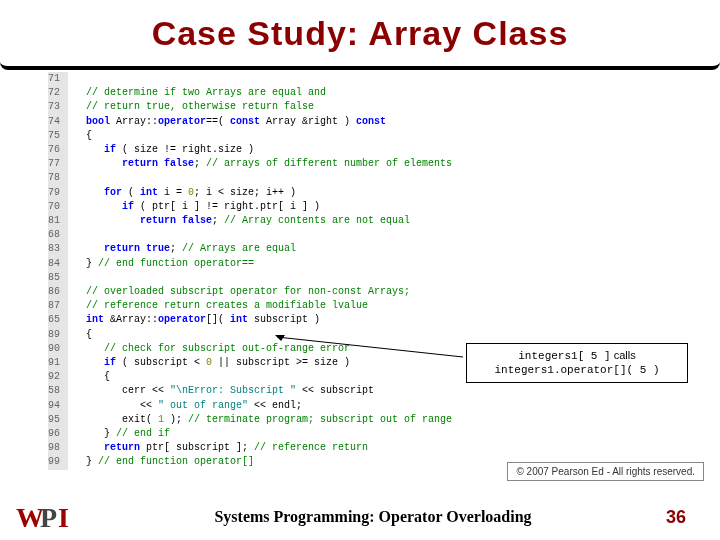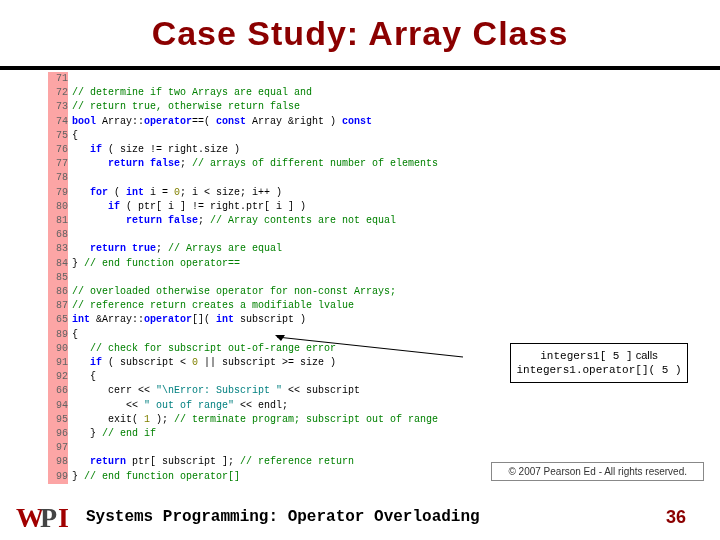--- a/index.html
+++ b/index.html
@@ -13,20 +13,21 @@
   }
   .title-bar {
     width: 100%;
     height: 70px;
     display: flex;
     align-items: center;
     justify-content: center;
     border-bottom: 4px solid #000;
     position: relative;
     background: #fff;
+    border-radius: 8px;
   }
   .title {
     font-family: "Comic Sans MS", cursive, sans-serif;
     font-weight: bold;
     font-size: 34px;
     color: #8b0000;
     letter-spacing: 1px;
   }
   .code-area {
     position: absolute;
@@ -38,33 +39,32 @@
     line-height: 14.2px;
   }
   .line {
     white-space: pre;
     position: relative;
   }
   .ln {
     display: inline-block;
     width: 20px;
     color: #646464;
-    text-align: right;
-    margin-right: 4px;
-    background: #fca5a5;
+    margin-right: 18px;
+    background: #e5e5e5;
   }
   .cmt { color: #018001; }
   .kw  { color: #0000ff; font-weight: bold; }
   .num { color: #808000; }
   .str { color: #028080; }
   .callout {
     position: absolute;
     right: 32px;
     top: 343px;
-    width: 178px;
+    width: 222px;
     border: 1px solid #000;
     background: #fff;
     font-family: "Courier New", monospace;
     font-size: 11px;
     text-align: center;
     padding: 4px 2px;
     line-height: 1.3;
   }
   .callout .w1 { font-family: Arial, sans-serif; font-size: 11px; }
   .arrow {
@@ -74,43 +74,43 @@
     width: 190px;
     height: 30px;
   }
   .copyright {
     position: absolute;
     right: 16px;
     top: 462px;
     border: 1px solid #888;
     background: #fff;
     font-size: 10px;
-    padding: 3px 16px;
+    padding: 3px 8px;
     color: #333;
   }
   .footer {
     position: absolute;
     left: 0;
     bottom: 0;
     width: 100%;
     height: 46px;
     display: flex;
     align-items: center;
   }
   .logo {
     width: 70px;
     height: 40px;
     margin-left: 16px;
     position: relative;
   }
   .logo svg { width: 100%; height: 100%; }
   .footer-text {
     flex: 1;
-    text-align: left;
-    font-family: Liberation Mono, monospace;
+    text-align: center;
+    font-family: Liberation Serif, serif;
     font-weight: bold;
     font-size: 16px;
     color: #000;
   }
   .pagenum {
     width: 60px;
     text-align: right;
     padding-right: 34px;
     color: #8b0000;
     font-family: "Comic Sans MS", cursive, sans-serif;
@@ -138,38 +138,37 @@
 <div class="code-area" id="code-area">
     <div class="line"><span class="ln">71</span></div>
     <div class="line"><span class="ln">72</span><span class="cmt">// determine if two Arrays are equal and</span></div>
     <div class="line"><span class="ln">73</span><span class="cmt">// return true, otherwise return false</span></div>
     <div class="line"><span class="ln">74</span><span class="kw">bool</span> Array::<span class="kw">operator</span>==( <span class="kw">const</span> Array &amp;right ) <span class="kw">const</span></div>
     <div class="line"><span class="ln">75</span>{</div>
     <div class="line"><span class="ln">76</span>   <span class="kw">if</span> ( size != right.size )</div>
     <div class="line"><span class="ln">77</span>      <span class="kw">return</span> <span class="kw">false</span>; <span class="cmt">// arrays of different number of elements</span></div>
     <div class="line"><span class="ln">78</span></div>
     <div class="line"><span class="ln">79</span>   <span class="kw">for</span> ( <span class="kw">int</span> i = <span class="num">0</span>; i &lt; size; i++ )</div>
-    <div class="line"><span class="ln">80</span>      <span class="kw">if</span> ( ptr[ i ] != right.ptr[ i ] )</div>
+    <div class="line"><span class="ln">70</span>      <span class="kw">if</span> ( ptr[ i ] != right.ptr[ i ] )</div>
     <div class="line"><span class="ln">81</span>         <span class="kw">return</span> <span class="kw">false</span>; <span class="cmt">// Array contents are not equal</span></div>
     <div class="line"><span class="ln">68</span></div>
     <div class="line"><span class="ln">83</span>   <span class="kw">return</span> <span class="kw">true</span>; <span class="cmt">// Arrays are equal</span></div>
     <div class="line"><span class="ln">84</span>} <span class="cmt">// end function operator==</span></div>
     <div class="line"><span class="ln">85</span></div>
-    <div class="line"><span class="ln">86</span><span class="cmt">// overloaded otherwise operator for non-const Arrays;</span></div>
+    <div class="line"><span class="ln">86</span><span class="cmt">// overloaded subscript operator for non-const Arrays;</span></div>
     <div class="line"><span class="ln">87</span><span class="cmt">// reference return creates a modifiable lvalue</span></div>
     <div class="line"><span class="ln">65</span><span class="kw">int</span> &amp;Array::<span class="kw">operator</span>[]( <span class="kw">int</span> subscript )</div>
     <div class="line"><span class="ln">89</span>{</div>
     <div class="line"><span class="ln">90</span>   <span class="cmt">// check for subscript out-of-range error</span></div>
     <div class="line"><span class="ln">91</span>   <span class="kw">if</span> ( subscript &lt; <span class="num">0</span> || subscript &gt;= size )</div>
     <div class="line"><span class="ln">92</span>   {</div>
-    <div class="line"><span class="ln">66</span>      cerr &lt;&lt; <span class="str">"\nError: Subscript "</span> &lt;&lt; subscript</div>
+    <div class="line"><span class="ln">58</span>      cerr &lt;&lt; <span class="str">"\nError: Subscript "</span> &lt;&lt; subscript</div>
     <div class="line"><span class="ln">94</span>         &lt;&lt; <span class="str">" out of range"</span> &lt;&lt; endl;</div>
     <div class="line"><span class="ln">95</span>      exit( <span class="num">1</span> ); <span class="cmt">// terminate program; subscript out of range</span></div>
     <div class="line"><span class="ln">96</span>   } <span class="cmt">// end if</span></div>
-    <div class="line"><span class="ln">97</span></div>
     <div class="line"><span class="ln">98</span>   <span class="kw">return</span> ptr[ subscript ]; <span class="cmt">// reference return</span></div>
     <div class="line"><span class="ln">99</span>} <span class="cmt">// end function operator[]</span></div>
   </div>
 
 <svg class="arrow">
   <line x1="188" y1="22" x2="2" y2="2" stroke="#000" stroke-width="1.2"></line>
   <polygon points="0,0 10,0 6,6" fill="#000"></polygon>
 </svg>
 
 <div class="callout">

